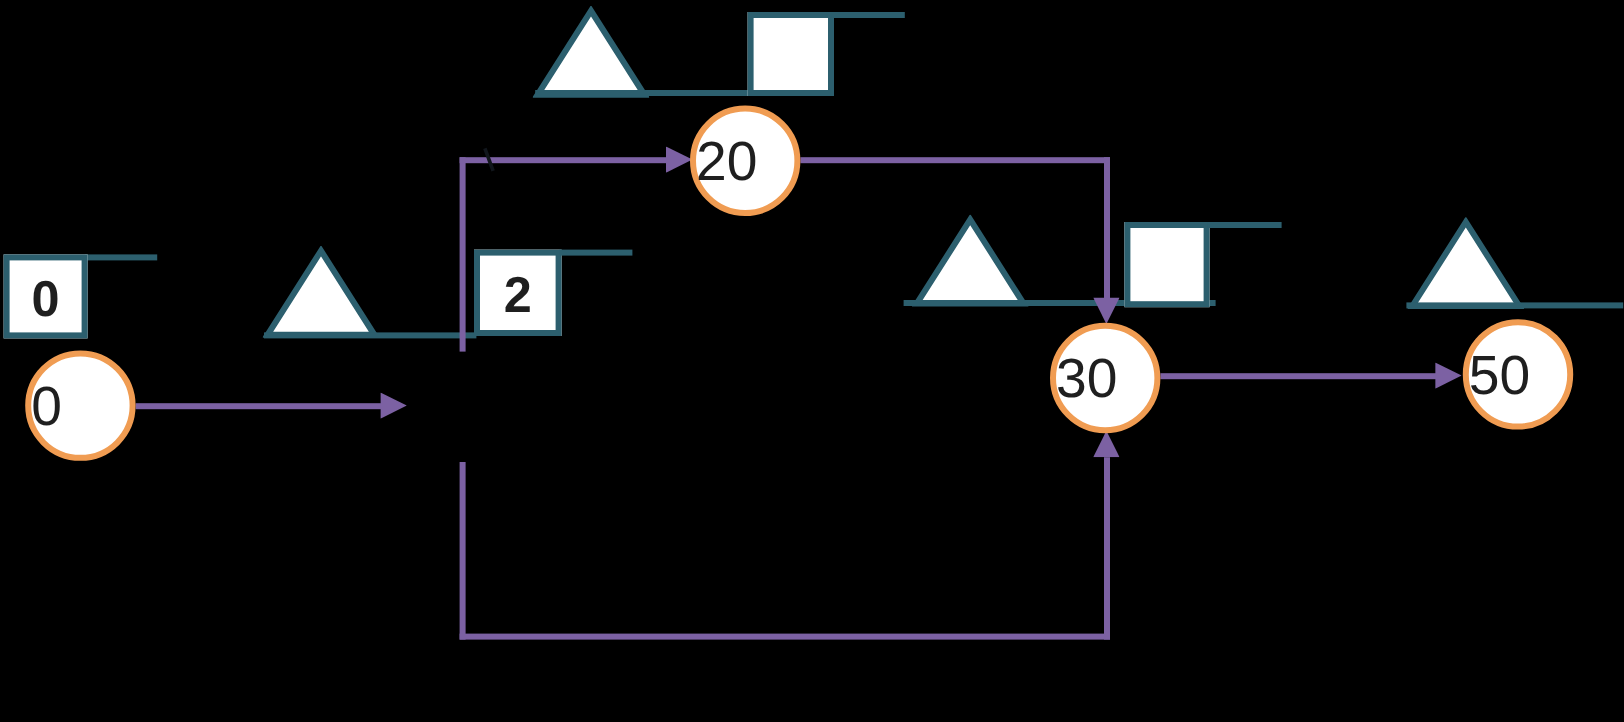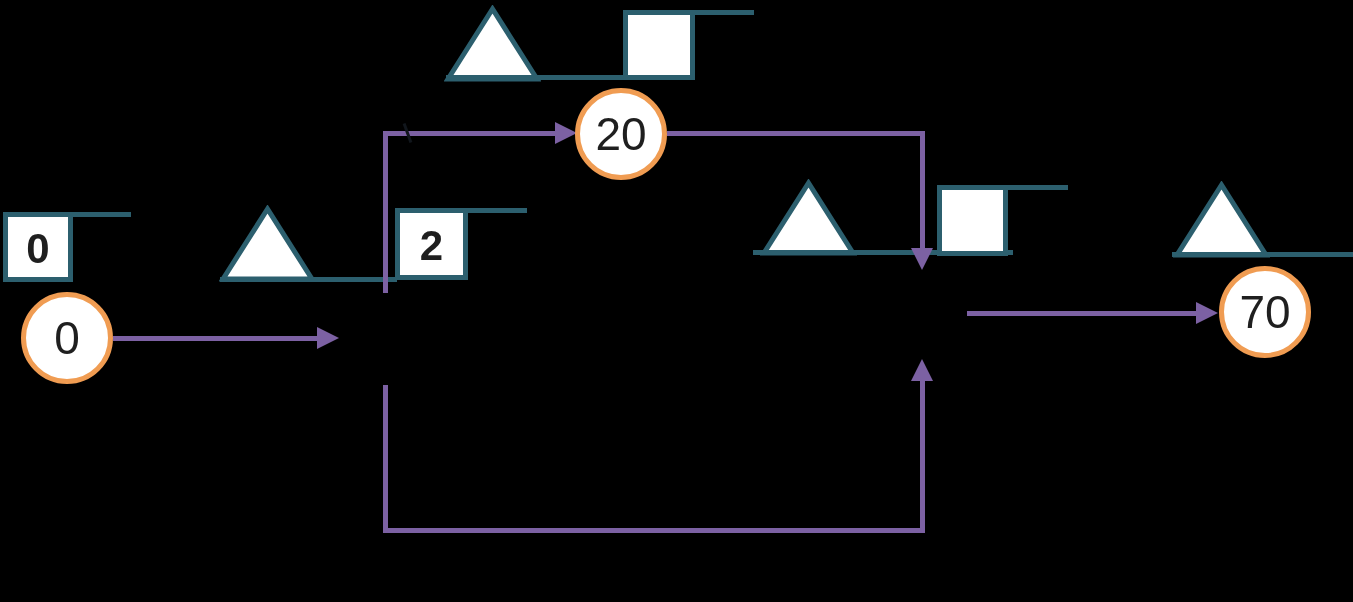--- a/index.html
+++ b/index.html
@@ -22,21 +22,21 @@
   .tri polygon{fill:var(--paper);stroke:var(--teal);stroke-width:5;stroke-linejoin:miter;}
   
   .edge{position:absolute;background:var(--purple);}
   .head{position:absolute;display:block;}
   .head polygon{fill:var(--purple);}
   .tick{position:absolute;width:3px;height:20px;background:var(--tick);transform:rotate(-20deg);}
   
   .node{
     position:absolute;width:92px;height:92px;border-radius:50%;
     background:var(--paper);border:5px solid var(--orange);box-sizing:border-box;
-    display:flex;align-items:center;justify-content:center;
+    display:flex;align-items:center;
     font-size:46px;font-weight:400;color:var(--ink);
   }
 </style>
 </head>
 <body>
 
 <div class="canvas">
 
   <div class="hline" style="left:71px;top:212px;width:60px"></div>
   <div class="sq" style="left:3px;top:212px;width:70px;height:70px">
@@ -104,17 +104,20 @@
   <svg class="head" style="left:1196px;top:302px" width="22" height="22" viewBox="0 0 22 22">
     <polygon points="0,0 22,11 0,22"></polygon>
   </svg>
 
   <div class="node" style="left:21px;top:292px">
     <span>0</span>
   </div>
   <div class="node" style="left:575px;top:88px">
     <span>20</span>
   </div>
+  <div class="node" style="left:875px;top:269px">
+    <span>30</span>
+  </div>
   <div class="node" style="left:1219px;top:266px">
-    <span>70</span>
+    <span>50</span>
   </div>
 
 </div>
 
 </body></html>

